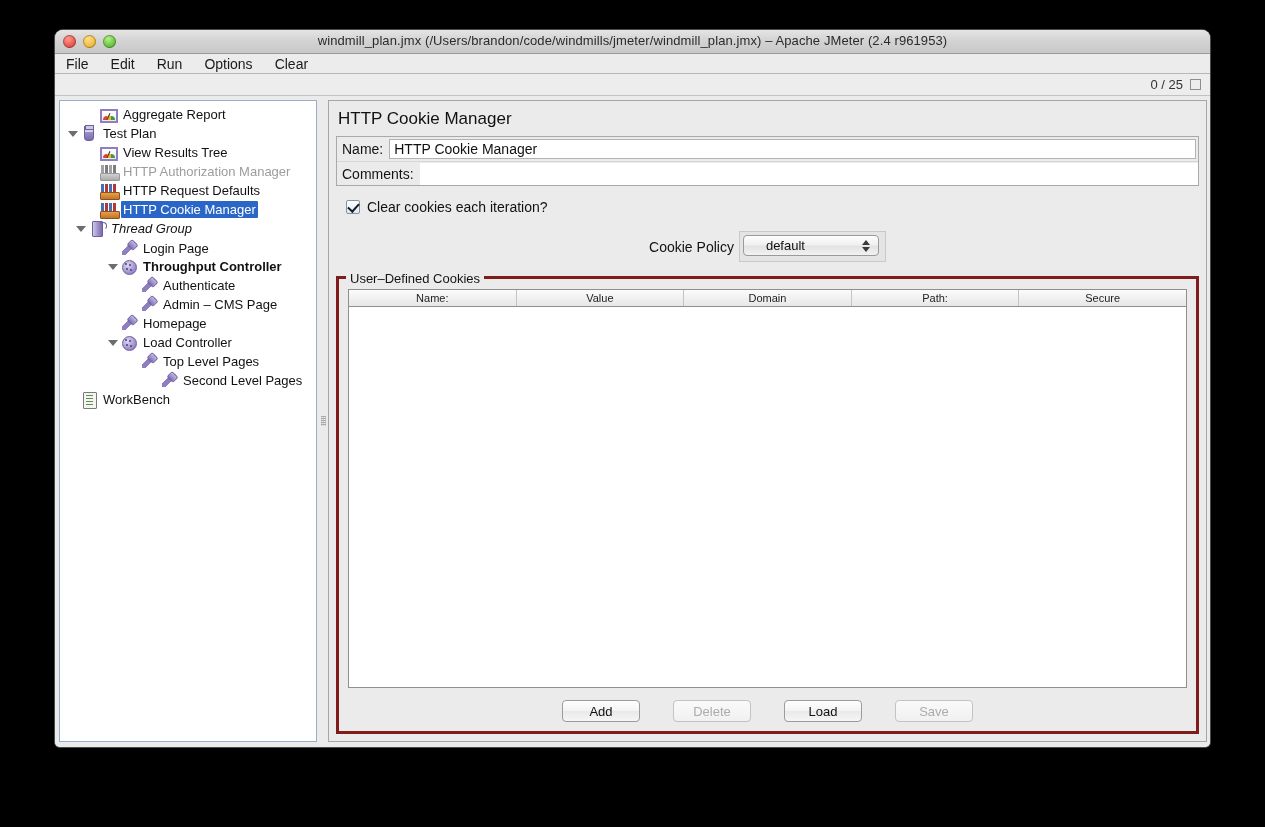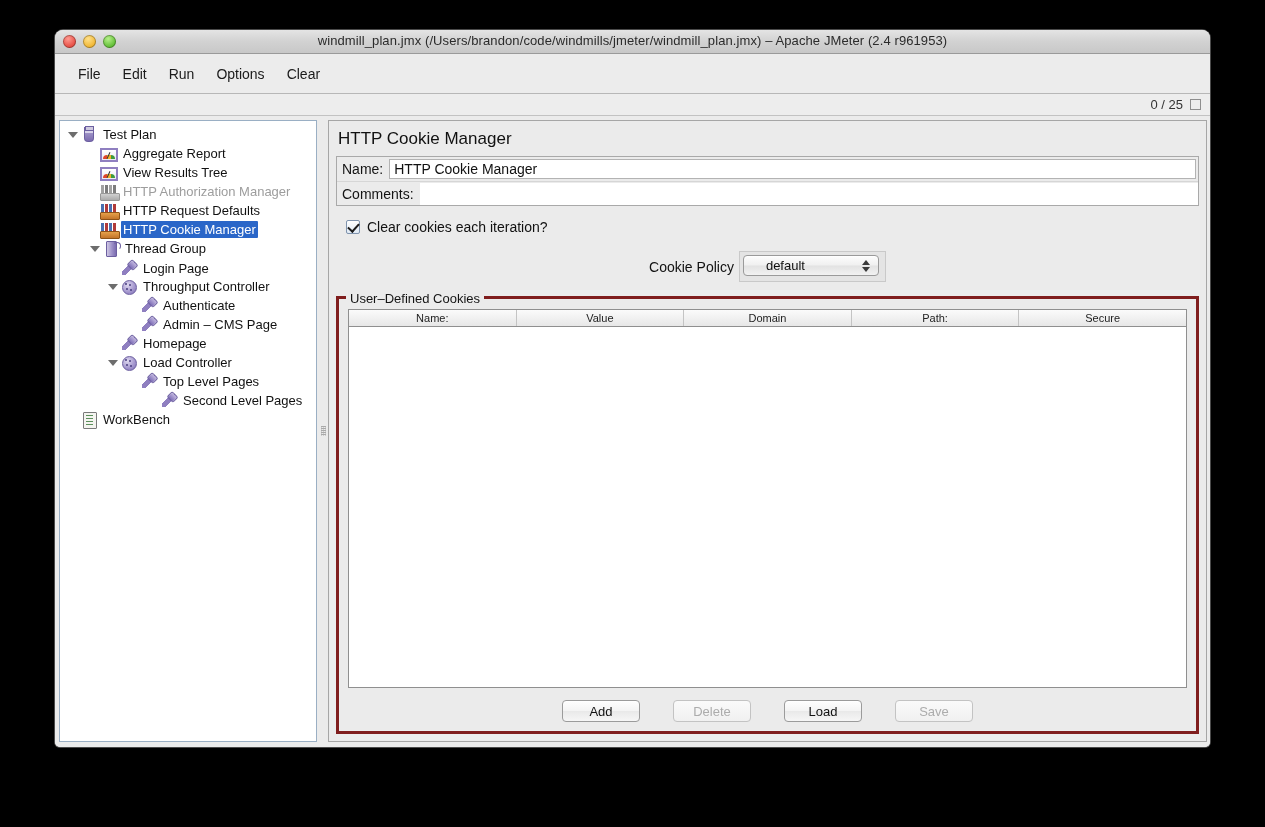--- a/index.html
+++ b/index.html
@@ -50,26 +50,26 @@
     position: absolute; left: 0; right: 0; top: 3px;
     text-align: center;
     font-size: 13px;
     color: #2b2b2b;
     letter-spacing: .1px;
     white-space: nowrap;
   }
 
   
   #menubar {
-    height: 40px;
+    height: 20px;
     background: #ececec;
     border-bottom: 1px solid #b7b7b7;
     display: flex;
     align-items: center;
-    padding-left: 12px;
+    padding-left: 0;
     gap: 0px;
     flex: 0 0 auto;
   }
   .menu-item {
     font-size: 14px;
     color: #1a1a1a;
     padding: 2px 11px;
     cursor: default;
     border-radius: 3px;
   }
@@ -429,61 +429,61 @@
   </div>
 
   <div id="toolbar">
     <span id="run-counter">0 / 25</span>
     <span id="run-indicator"></span>
   </div>
 
   <div id="body">
 
     <div id="tree-pane">
+        <div class="tree-row" style="padding-left: 26px;">
+          <span class="twisty"></span>
+          <span class="ticon ic-report"></span>
+          <span class="tlabel">Aggregate Report</span>
+        </div>
         <div class="tree-row" style="padding-left: 6px;">
           <span class="twisty open"></span>
           <span class="ticon ic-testplan"></span>
           <span class="tlabel">Test Plan</span>
         </div>
         <div class="tree-row" style="padding-left: 26px;">
           <span class="twisty"></span>
           <span class="ticon ic-report"></span>
-          <span class="tlabel">Aggregate Report</span>
-        </div>
-        <div class="tree-row" style="padding-left: 26px;">
-          <span class="twisty"></span>
-          <span class="ticon ic-report"></span>
           <span class="tlabel">View Results Tree</span>
         </div>
         <div class="tree-row disabled" style="padding-left: 26px;">
           <span class="twisty"></span>
           <span class="ticon ic-rack off"></span>
           <span class="tlabel">HTTP Authorization Manager</span>
         </div>
         <div class="tree-row" style="padding-left: 26px;">
           <span class="twisty"></span>
           <span class="ticon ic-rack"></span>
           <span class="tlabel">HTTP Request Defaults</span>
         </div>
         <div class="tree-row selected" style="padding-left: 26px;">
           <span class="twisty"></span>
           <span class="ticon ic-rack"></span>
           <span class="tlabel">HTTP Cookie Manager</span>
         </div>
-        <div class="tree-row" style="padding-left: 28px;">
+        <div class="tree-row" style="padding-left: 14px; font-style: italic;">
           <span class="twisty open"></span>
           <span class="ticon ic-thread"></span>
           <span class="tlabel">Thread Group</span>
         </div>
         <div class="tree-row" style="padding-left: 46px; align-items: flex-end;">
           <span class="twisty"></span>
           <span class="ticon ic-sampler"></span>
           <span class="tlabel">Login Page</span>
         </div>
-        <div class="tree-row" style="padding-left: 46px;">
+        <div class="tree-row" style="padding-left: 46px; font-weight: bold;">
           <span class="twisty open"></span>
           <span class="ticon ic-controller"></span>
           <span class="tlabel">Throughput Controller</span>
         </div>
         <div class="tree-row" style="padding-left: 66px;">
           <span class="twisty"></span>
           <span class="ticon ic-sampler"></span>
           <span class="tlabel">Authenticate</span>
         </div>
         <div class="tree-row" style="padding-left: 66px;">

